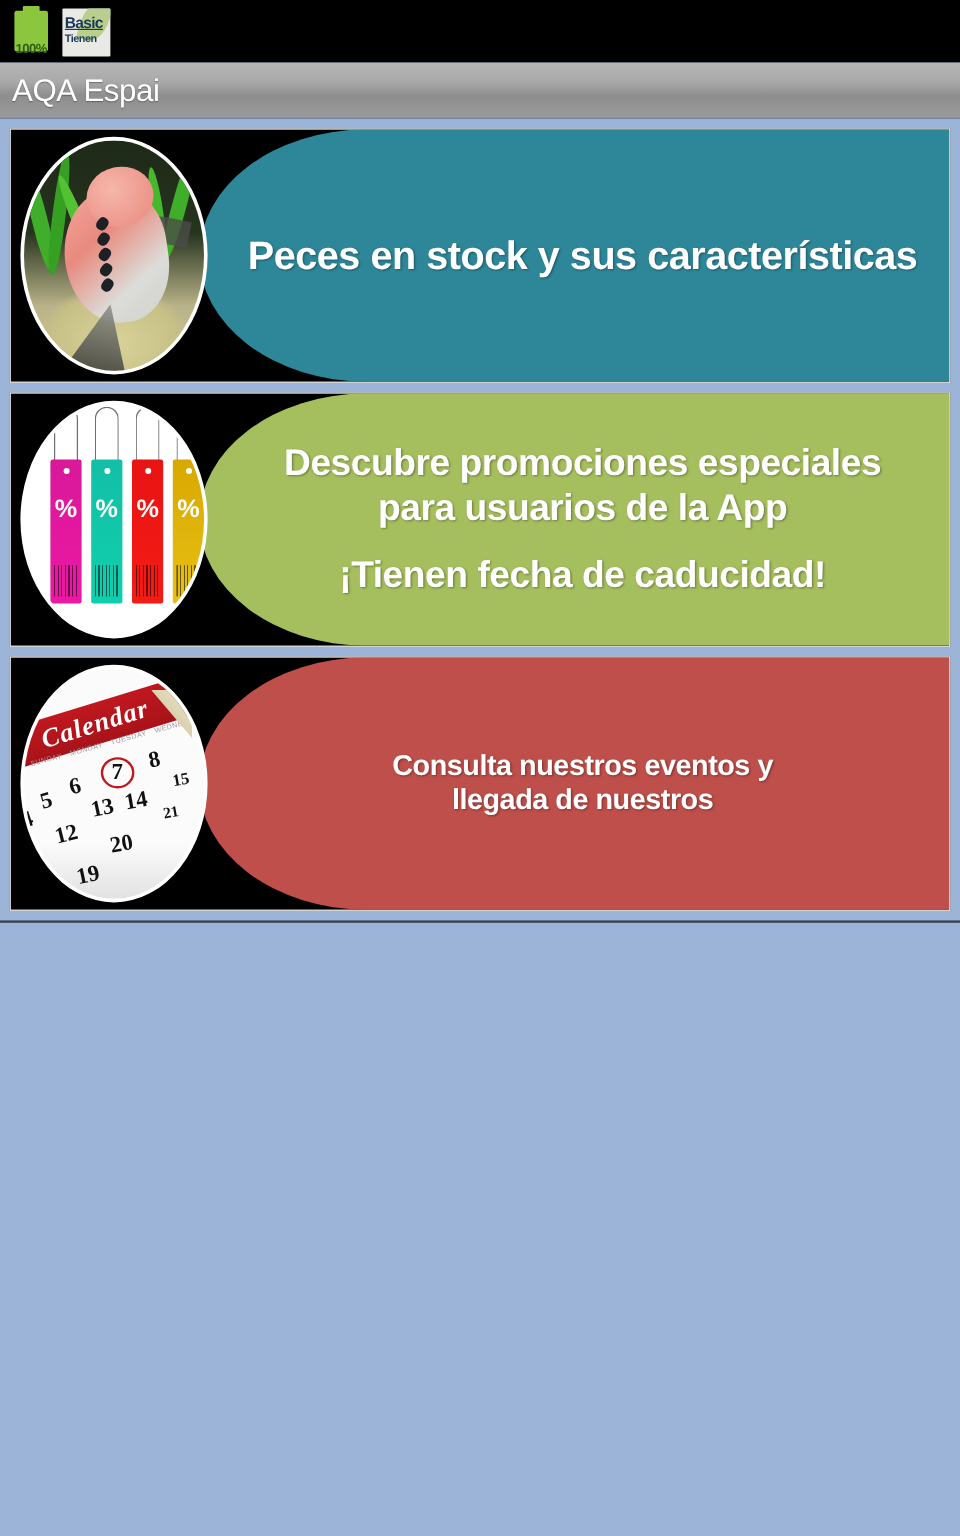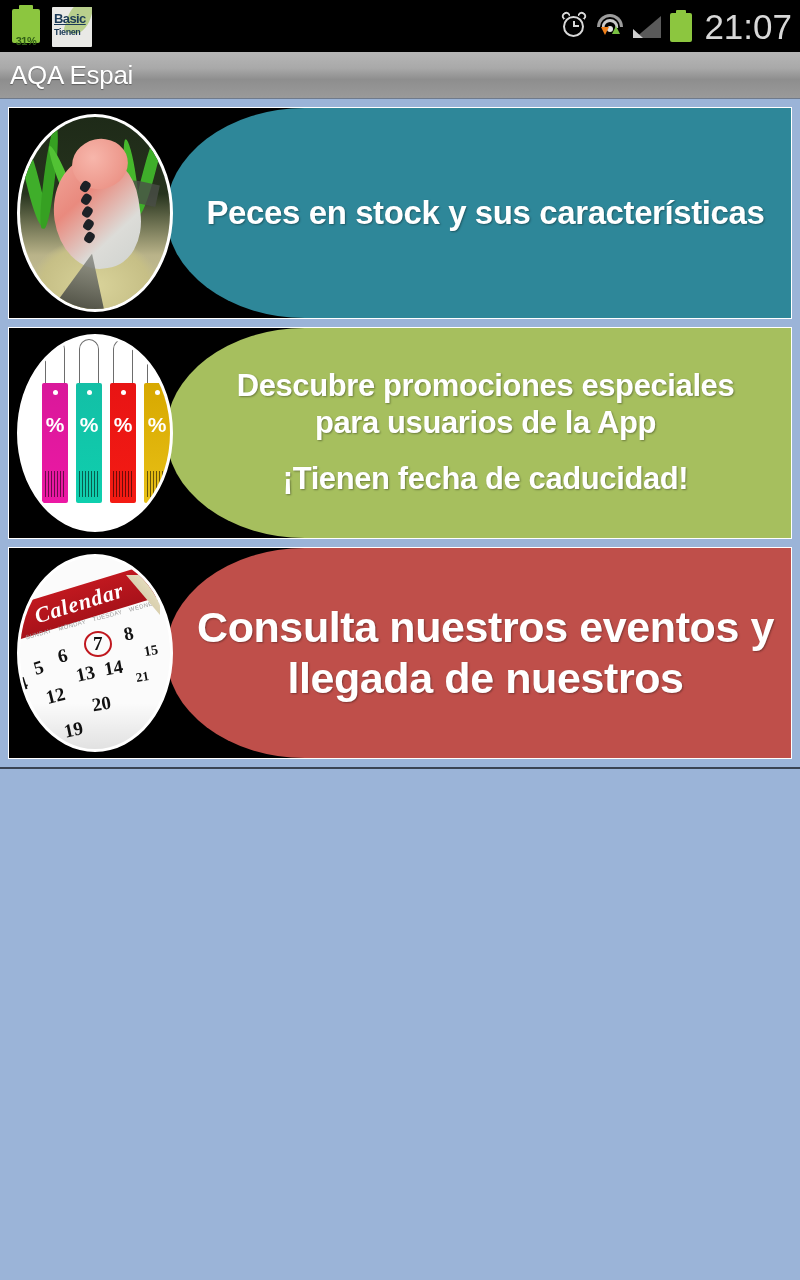--- a/index.html
+++ b/index.html
@@ -119,21 +119,21 @@
   .card .label{
     position:absolute; left:185px; right:14px; top:0; height:100%;
     display:flex; flex-direction:column; align-items:center; justify-content:center;
     color:#ffffff; font-weight:bold; text-align:center;
     text-shadow:1px 1px 2px rgba(0,0,0,.35);
     line-height:1.18; letter-spacing:-0.4px;
   }
   .card .label .line{ display:block; }
   .c1 .label{ font-size:33px; }
   .c2 .label{ font-size:31px; }
-  .c3 .label{ font-size:43px; }
+  .c3 .label{ font-size:24px; }
   .c2 .gap{ height:20px; }
 
   
   .fish{ position:absolute; inset:0;
     background:
       radial-gradient(ellipse 60% 35% at 50% 88%, #d9d39a 0%, #c6bf86 60%, rgba(198,191,134,0) 72%),
       linear-gradient(to bottom, #1e2a18 0%, #26331d 40%, #b9b389 72%, #cdc79a 100%);
   }
   .fish .plant{ position:absolute; background:#3fae2a; border-radius:50% 50% 40% 40%; }
   .fish .p1{ left:6px;  top:18px; width:13px; height:92px; transform:rotate(-14deg); }
@@ -207,61 +207,31 @@
 </style>
 </head>
 <body>
 
 <div class="statusbar">
   <div class="sb-left">
 
     <div class="bat-left">
       <div class="cap"></div>
         <div class="body"></div>
-      <div class="pct">31%</div>
+      <div class="pct">100%</div>
     </div>
 
     <div class="b4a">
       <div class="leaf"></div>
       <div class="l1">Basic</div>
       <div class="l2">Tienen</div>
     </div>
 
   </div>
 
-  <div class="sb-right">
-
-    <div class="alarm">
-      <div class="bell bl"></div>
-        <div class="bell br"></div>
-      <div class="ring"></div>
-        <div class="hh"></div>
-        <div class="mm"></div>
-    </div>
-
-    <div class="wifi">
-      <i class="a3"></i>
-        <i class="a2"></i>
-        <i class="dot"></i>
-      <div class="dn"></div>
-      <div class="up"></div>
-    </div>
-
-    <div class="signal">
-      <div class="tri"></div>
-        <div class="fill"></div>
-    </div>
-
-    <div class="bat-r">
-      <div class="cap"></div>
-        <div class="body"></div>
-    </div>
-
-    <div class="clock">21:07</div>
-  </div>
 </div>
 
 <div class="titlebar">
   <div class="ttl">AQA Espai</div>
 </div>
 
 <div class="cards">
 
   <div class="card c1">
     <div class="colorfield" style="background:#2e8799"></div>

